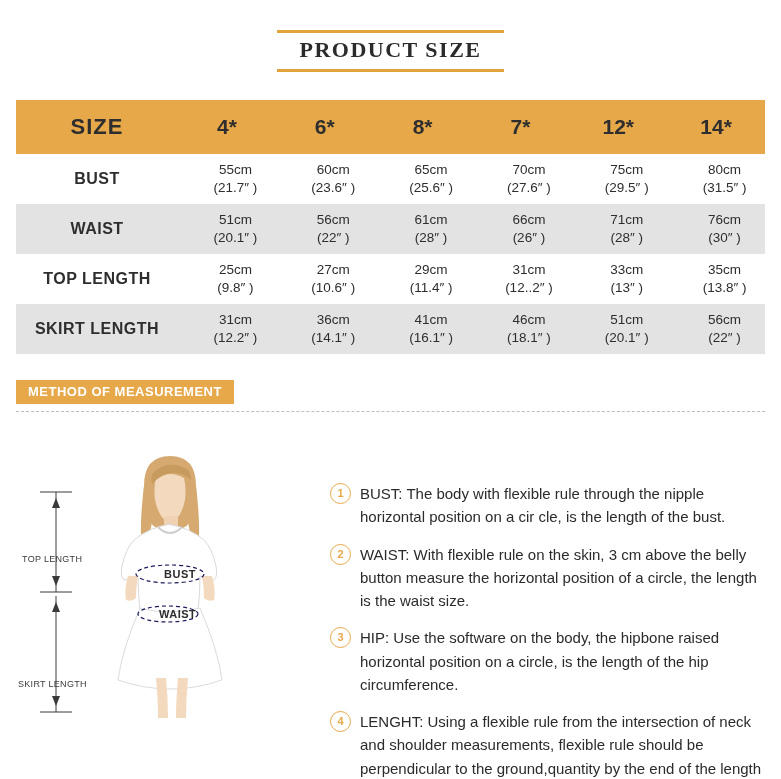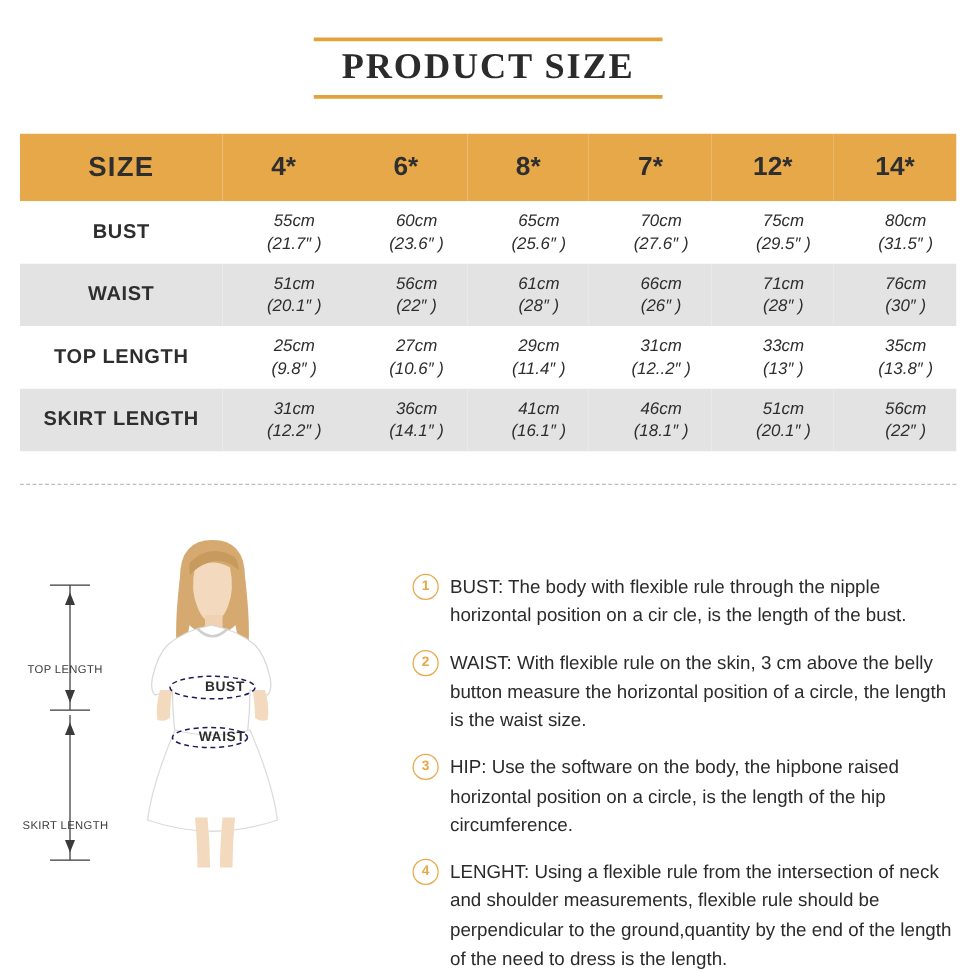--- a/index.html
+++ b/index.html
@@ -21,21 +21,21 @@
     height: 779px;
   }
 
   
   .title-wrap {
     text-align: center;
     padding-top: 30px;
   }
   .title {
     display: inline-block;
-    font-size: 29px;
+    font-size: 22px;
     letter-spacing: 1.5px;
     font-weight: bold;
     color: #2b2b2b;
     padding: 4px 22px 6px 22px;
     border-top: 3px solid #e2a33c;
     border-bottom: 3px solid #e2a33c;
     font-family: "Liberation Serif", serif;
   }
 
   
@@ -73,21 +73,20 @@
     font-weight: bold;
     color: #2e2e2e;
     letter-spacing: 0.5px;
   }
   td.val {
     font-size: 13.5px;
     line-height: 1.35;
     color: #2e2e2e;
     padding-left: 18px;
     text-align: left;
-    font-style: italic;
   }
   td.val .cm { display: block; }
   td.val .inch { display: block; }
 
   
   .method-wrap {
     margin: 26px 16px 0 16px;
   }
   .method-label {
     display: inline-block;
@@ -309,20 +308,21 @@
           <td class="val">
             <span class="cm">56cm</span>
             <span class="inch">(22″ )</span>
           </td>
         </tr>
       </tbody>
     </table>
   </div>
 
   <div class="method-wrap">
+    <div class="method-label">METHOD OF MEASUREMENT</div>
     <div class="dashed"></div>
   </div>
 
   <div class="lower">
 
     <div class="figure-col">
       <div class="fig">
         <svg width="300" height="300" viewBox="0 0 300 300">
 
           <g stroke="#3a3a3a" stroke-width="1" fill="none">

